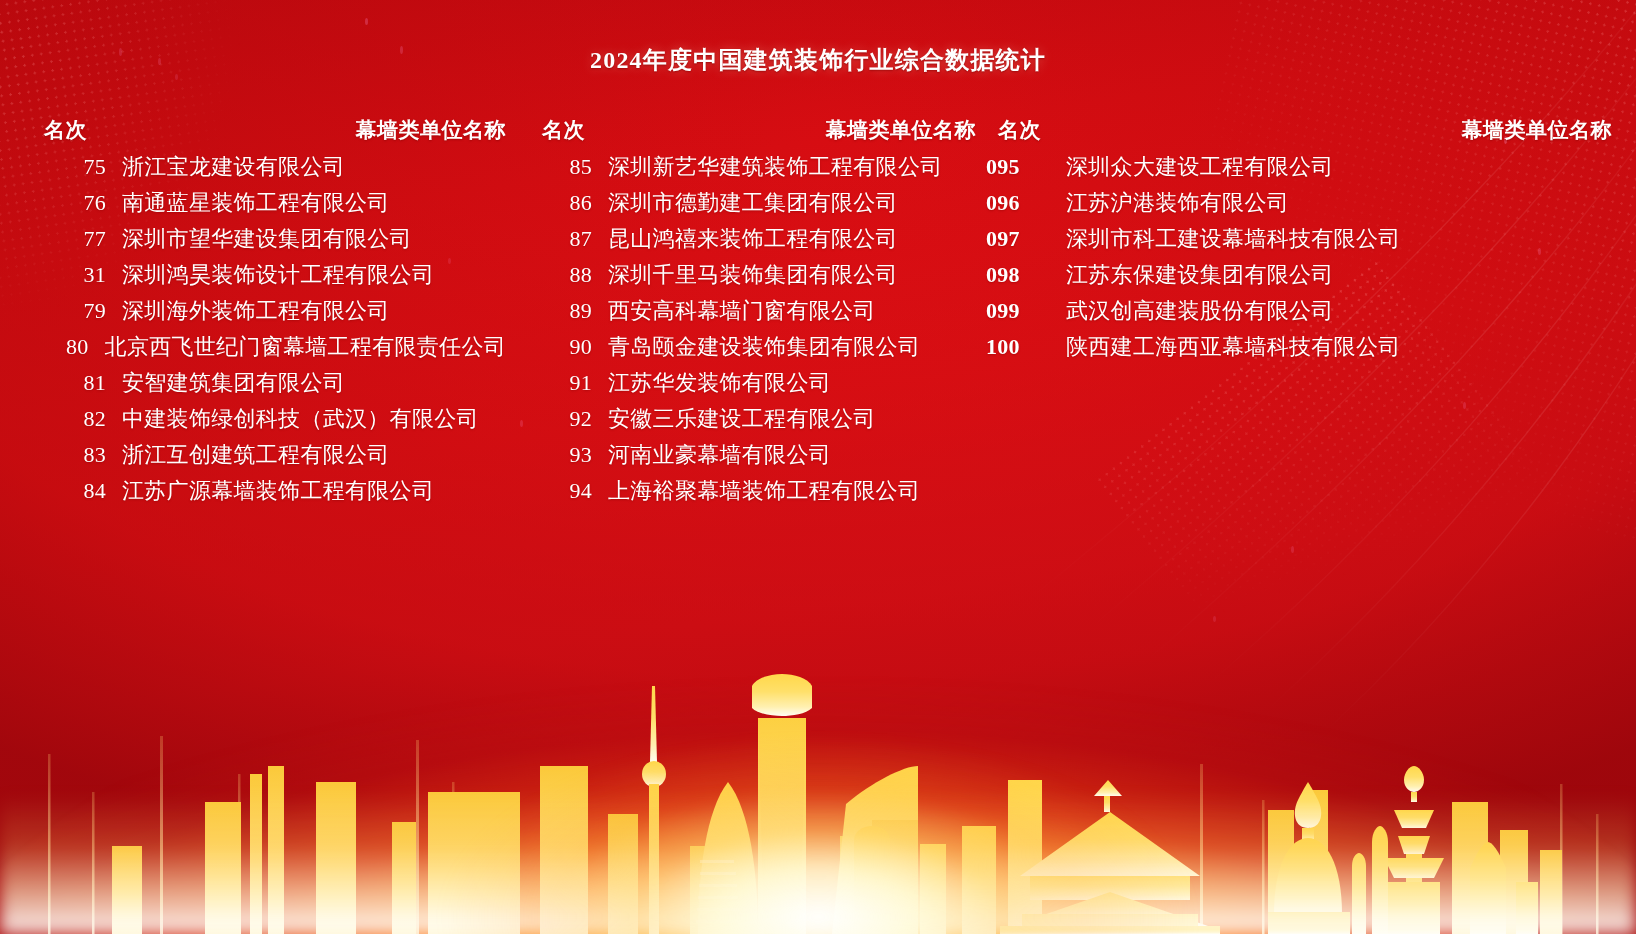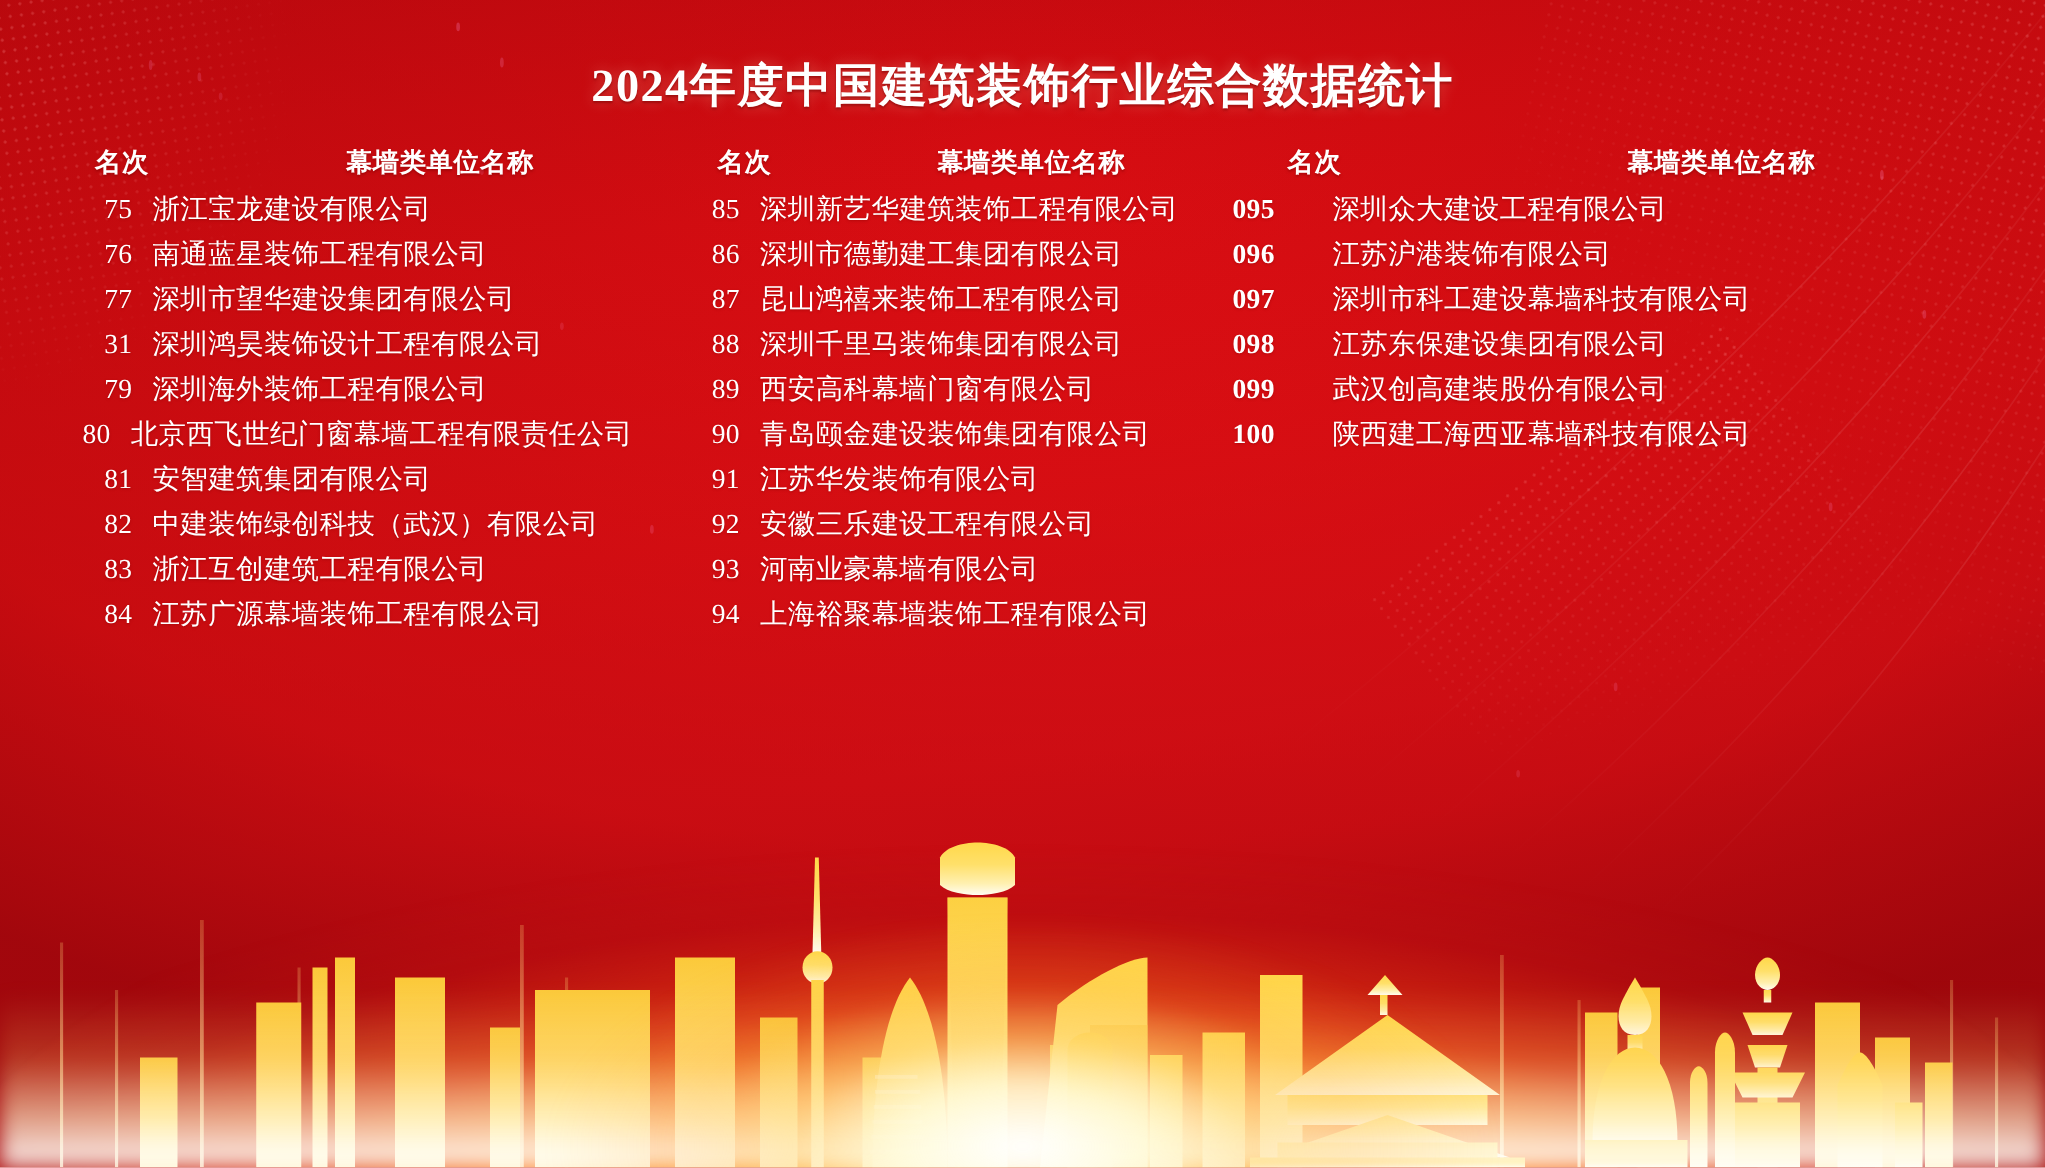--- a/index.html
+++ b/index.html
@@ -99,21 +99,21 @@
     filter:blur(8px);
     pointer-events:none;
   }
 
   
   #content { position:absolute; inset:0; }
 
   #page-title {
     position:absolute; top:44px; left:0; width:100%;
     text-align:center;
-    font-size:37px; font-weight:bold;
+    font-size:24px; font-weight:bold;
     letter-spacing:1.2px;
     color:#ffffff;
     text-shadow:0 1px 2px rgba(120,0,0,0.55), 0 0 12px rgba(255,225,190,0.30);
   }
 
   #table-area {
     position:absolute;
     top:116px; left:0; width:100%;
     display:flex;
   }
@@ -123,22 +123,22 @@
   .col-3 { width:636px; padding-left:8px; }
 
   .col-header {
     display:flex;
     font-size:21px; font-weight:bold;
     color:#ffffff;
     text-shadow:0 1px 2px rgba(130,0,0,0.5);
     margin-bottom:8px;
     letter-spacing:0.5px;
   }
-  .hdr-rank  { width:80px; text-align:left;margin-left:32px; }
-  .hdr-name  { flex:1; text-align:center; padding-left:42px; }
+  .hdr-rank  { width:80px; text-align:left; }
+  .hdr-name  { flex:1; text-align:right; padding-left:42px; }
 
   .row {
     display:flex;
     align-items:baseline;
     height:36px;
     font-size:22px;
     color:#ffffff;
     text-shadow:0 1px 2px rgba(130,0,0,0.45);
     letter-spacing:0.3px;
   }

